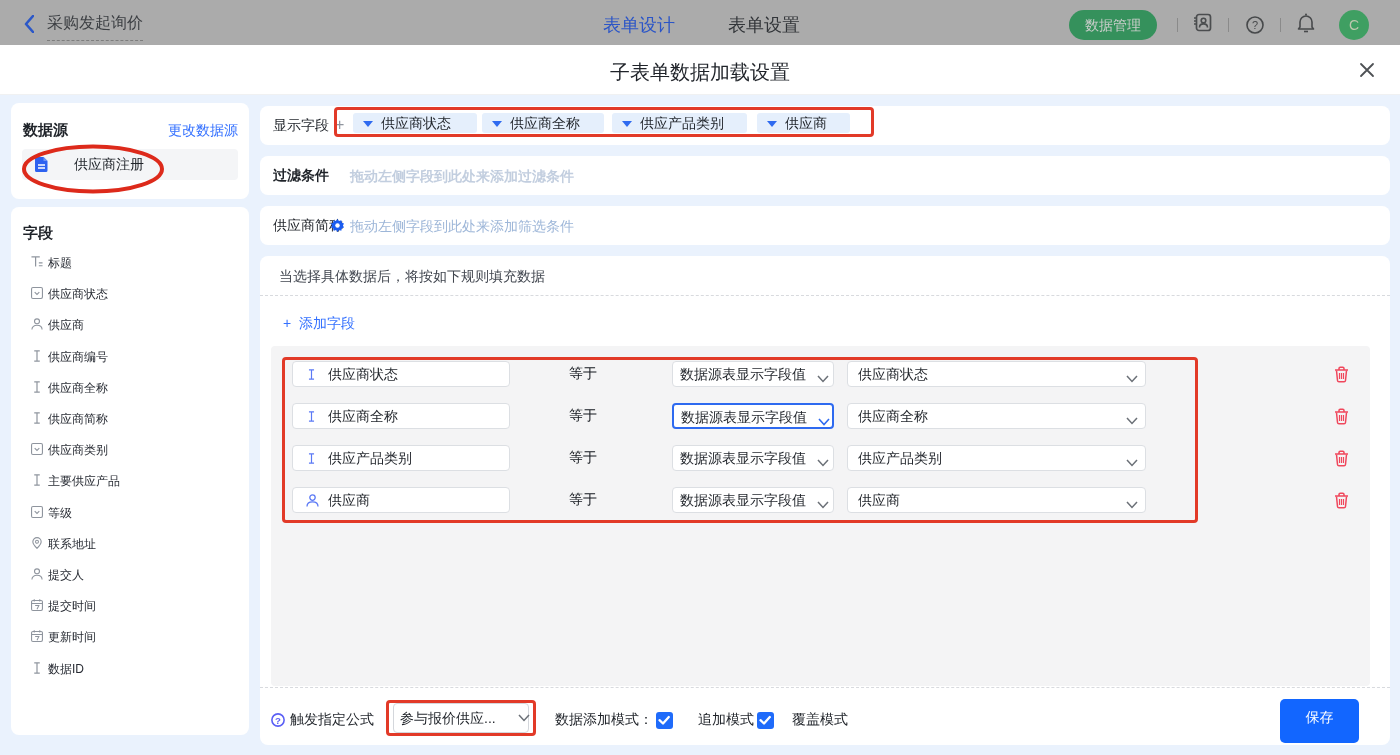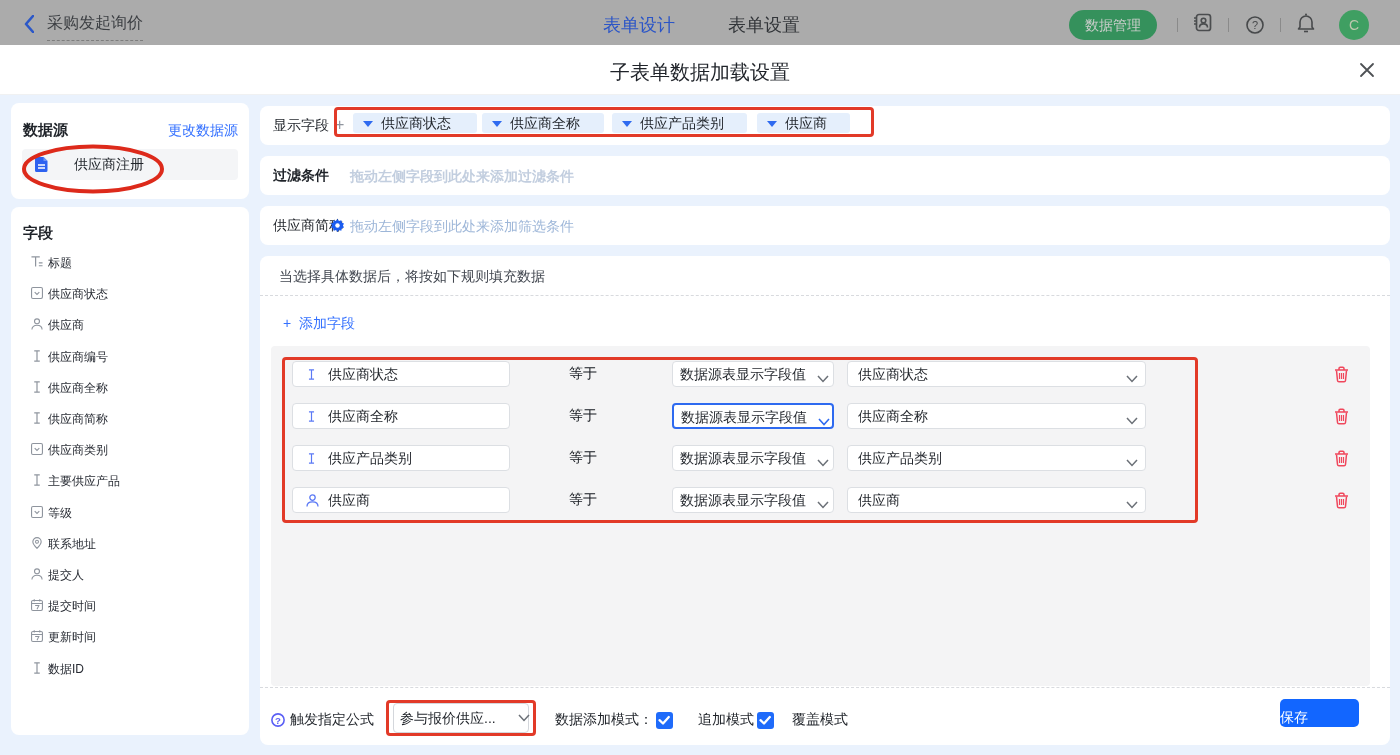--- a/index.html
+++ b/index.html
@@ -66,21 +66,21 @@
 #dash2 { position:absolute; left:0; top:431px; width:1130px; border-top:1px dashed #d8dade; }
 
 
 #qicon { position:absolute; left:11px; top:457px; }
 #ftext { position:absolute; left:30px; top:455px; font-size:14px; color:#1f2329; }
 #fsel { position:absolute; left:133px; top:447px; width:136px; height:30px; background:#fff; border:1px solid #d4d7dc; border-radius:4px; }
 #fsel .tx { position:absolute; left:6px; top:6px; font-size:14px; color:#1f2329; }
 #modelabel { position:absolute; left:295px; top:455px; font-size:14px; color:#1f2329; }
 .cb { position:absolute; top:456px; width:17px; height:17px; background:#1f6bfa; border-radius:3px; }
 .cblabel { position:absolute; top:455px; font-size:14px; color:#1f2329; }
-#savebtn { position:absolute; left:1020px; top:443px; width:79px; height:28px; background:#1266ff; border-radius:5px; color:#fff; font-size:14px; text-align:left; line-height:36px; }
+#savebtn { position:absolute; left:1020px; top:443px; width:79px; height:44px; background:#1266ff; border-radius:5px; color:#fff; font-size:14px; text-align:center; line-height:36px; }
 
 
 .redbox { position:absolute; border:3px solid #e23a28; border-radius:4px; z-index:50; }
 svg.anno { position:absolute; z-index:50; }
 #closex { position:absolute; left:1354px; top:57px; width:26px; height:26px; }
 </style>
 </head>
 <body>
 
 <div id="topbar">

